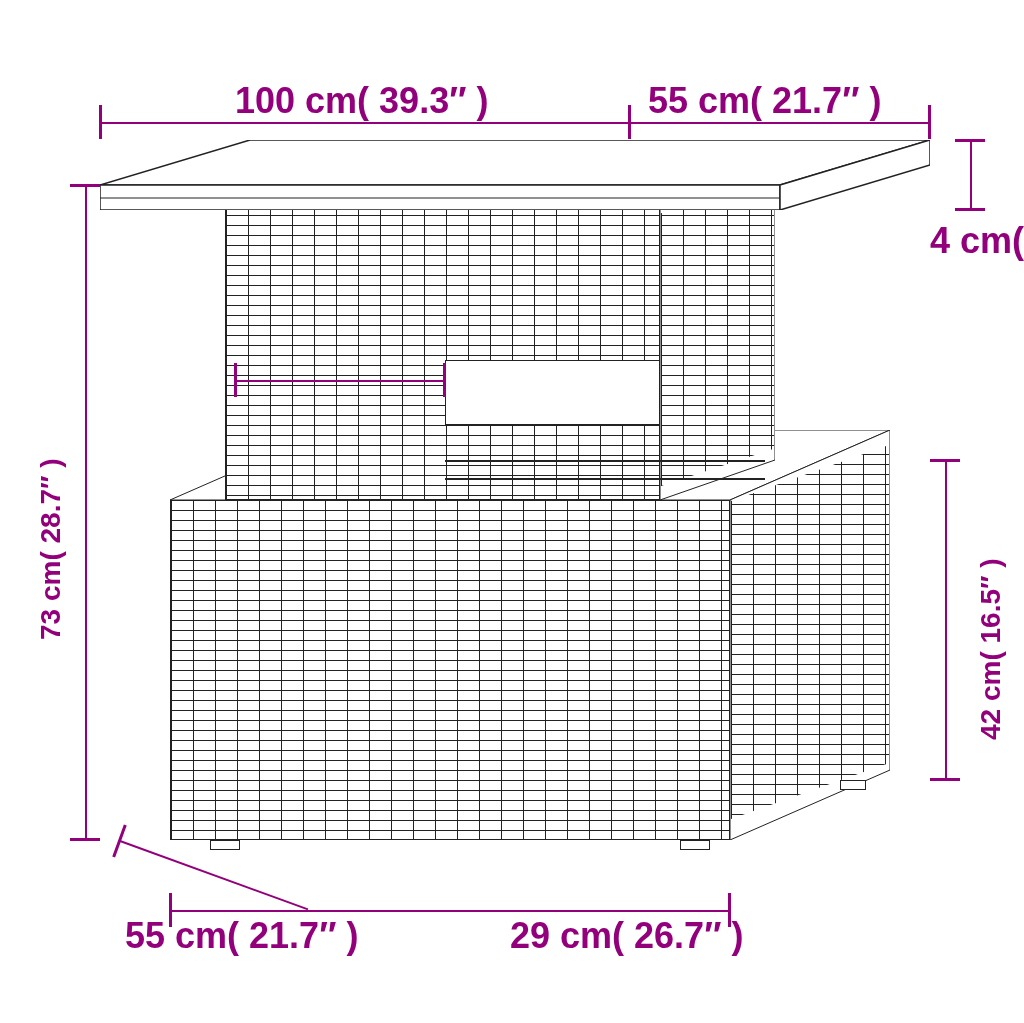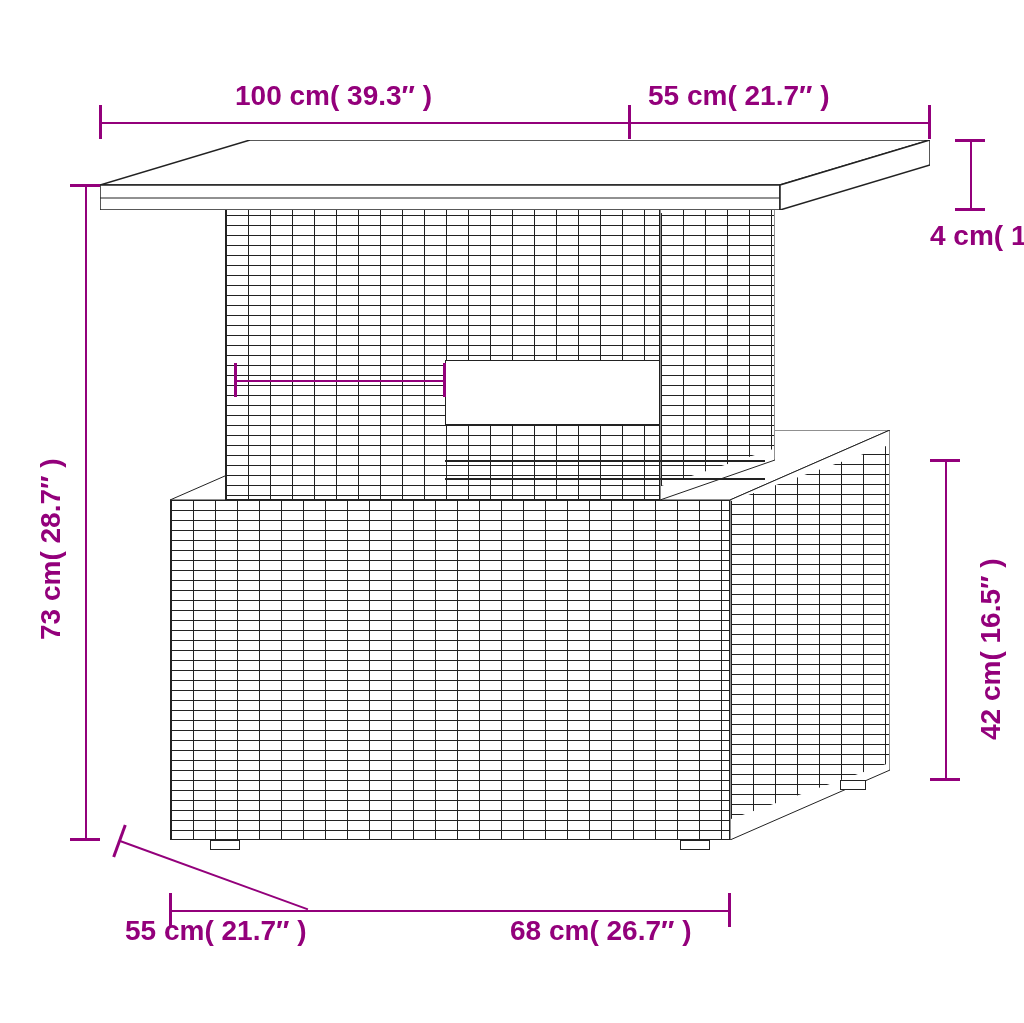--- a/index.html
+++ b/index.html
@@ -6,21 +6,21 @@
   .stage{position:relative;width:1024px;height:1023px;}
   .wicker{position:absolute;background:#fff;border:1px solid #222;
     background-image:
       repeating-linear-gradient(0deg,#222 0,#222 1px,transparent 1px,transparent 10px),
       repeating-linear-gradient(90deg,#222 0,#222 1px,transparent 1px,transparent 22px);
     background-size:22px 10px;box-sizing:border-box;}
   .panel{position:absolute;border:1px solid #222;box-sizing:border-box;}
   .hbar{position:absolute;height:0;border-top:2.5px solid #93007b;}
   .vbar{position:absolute;width:0;border-left:2.5px solid #93007b;}
   .cap{position:absolute;background:#93007b;}
-  .dim{position:absolute;color:#93007b;font-weight:700;font-size:28px;white-space:nowrap;}
+  .dim{position:absolute;color:#93007b;font-weight:700;font-size:36px;white-space:nowrap;}
   .dimV{position:absolute;color:#93007b;font-weight:700;font-size:28px;white-space:nowrap;transform-origin:left top;transform:rotate(-90deg);}
   .cut{position:absolute;background:#fff;border:1px solid #222;box-sizing:border-box;}
   svg.slab{position:absolute;}
 </style>
 </head>
 <body>
 
 <div class="stage">
 
   <svg class="slab" style="left:170px;top:430px;width:720px;height:80px" viewBox="0 0 720 80" preserveAspectRatio="none">
@@ -81,19 +81,19 @@
   <div class="cap" style="left:443px;top:363px;width:2.5px;height:34px"></div>
 
   <div class="vbar" style="left:945px;top:460px;height:320px;"></div>
   <div class="cap" style="left:930px;top:459px;width:30px;height:2.5px"></div>
   <div class="cap" style="left:930px;top:778px;width:30px;height:2.5px"></div>
   <div class="dimV" style="left:975px;top:740px;">42 cm( 16.5″ )</div>
 
   <div class="hbar" style="left:170px;top:910px;width:560px;"></div>
   <div class="cap" style="left:169px;top:893px;width:2.5px;height:34px"></div>
   <div class="cap" style="left:728px;top:893px;width:2.5px;height:34px"></div>
-  <div class="dim" style="left:510px;top:915px;">68 cm( 26.7″ )</div>
+  <div class="dim" style="left:510px;top:915px;">29 cm( 26.7″ )</div>
 
   <div style="position:absolute;left:120px;top:840px;width:200px;height:0;border-top:2.5px solid #93007b;transform-origin:left center;transform:rotate(20deg);"></div>
   <div class="cap" style="left:118px;top:824px;width:2.5px;height:34px;transform:rotate(20deg);"></div>
   <div class="dim" style="left:125px;top:915px;">55 cm( 21.7″ )</div>
 
 </div>
 
 </body></html>

